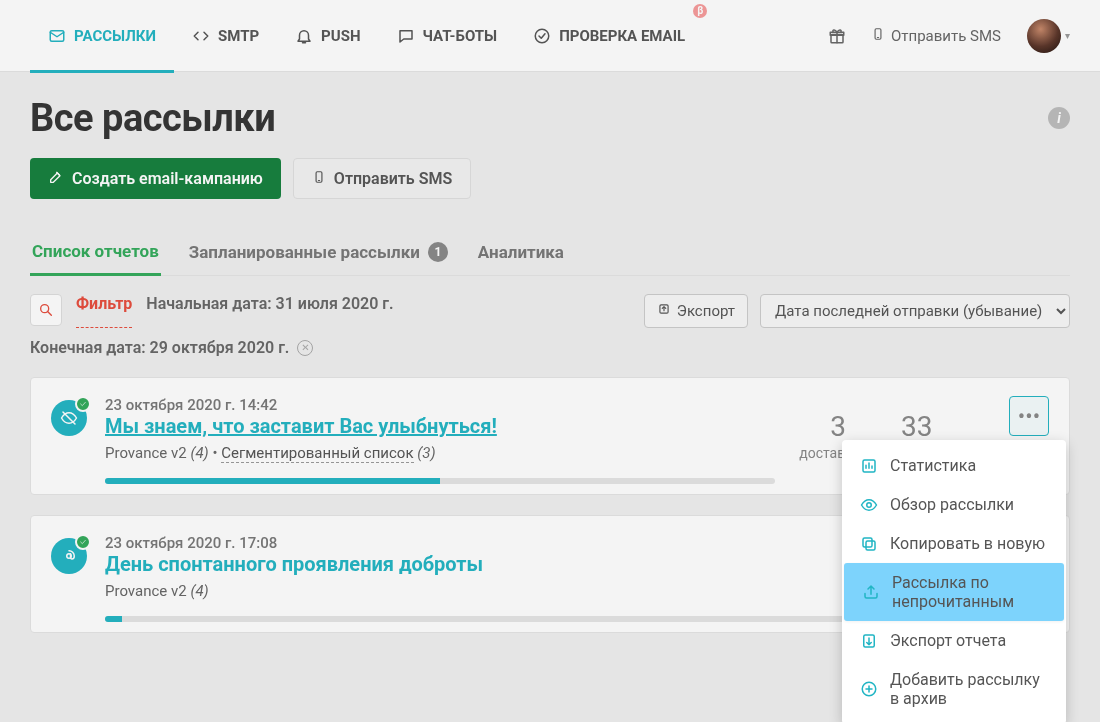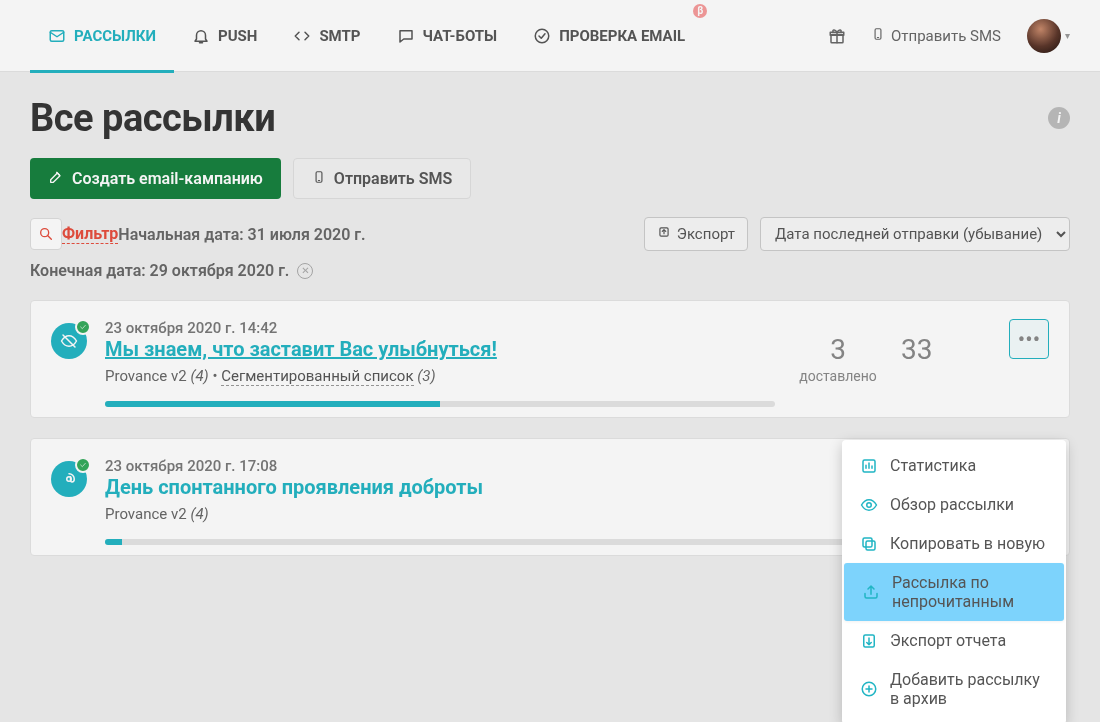--- a/index.html
+++ b/index.html
@@ -29,21 +29,21 @@
 .action-row { display: flex; gap: 12px; margin-top: 18px; }
 .btn { display: flex; align-items: center; gap: 8px; border-radius: 4px; font-size: 16px; font-weight: 600; padding: 10px 18px; cursor: pointer; border: none; }
 .btn-primary { background: #15803d; color: #fff; }
 .btn-light { background: #f3f3f3; color: #555; border: 1px solid #e0e0e0; }
 
 .tabs { display: flex; gap: 26px; margin-top: 34px; border-bottom: 1px solid #e5e5e5; }
 .tab { padding: 8px 2px 12px; font-size: 17px; font-weight: 700; color: #777; cursor: pointer; display: flex; align-items: center; gap: 8px; }
 .tab.active { color: #32ab5b; border-bottom: 3px solid #32ab5b; margin-bottom: -1px; }
 .tab-badge { background: #888; color: #fff; border-radius: 50%; width: 20px; height: 20px; display: inline-flex; align-items: center; justify-content: center; font-size: 12px; }
 
-.filter-row { display: flex; align-items: center; margin-top: 18px; flex-wrap: wrap; }
+.filter-row { display: flex; gap: 14px; margin-top: 18px; flex-wrap: wrap; }
 .filter-icon-btn { width: 32px; height: 32px; border: 1px solid #ddd; border-radius: 4px; display: flex; align-items: center; justify-content: center; background: #fff; color: #e74c3c; cursor: pointer; }
 .filter-label { color: #e74c3c; font-weight: 700; font-size: 16px; border-bottom: 1px dashed #e74c3c; cursor: pointer; }
 .date-text { color: #666; font-size: 16px; font-weight: 600; }
 .filter-right { margin-left: auto; display: flex; gap: 12px; }
 .export-btn { display: flex; align-items: center; gap: 6px; border: 1px solid #ccc; border-radius: 4px; background: #f8f8f8; padding: 6px 12px; color: #555; font-size: 15px; cursor: pointer; }
 .sort-select { border: 1px solid #ccc; border-radius: 4px; background: #f8f8f8; padding: 6px 10px; color: #555; font-size: 15px; min-width: 290px; cursor: pointer; }
 .filter-row2 { display: flex; align-items: center; gap: 8px; margin-top: 10px; }
 .clear-date { width: 16px; height: 16px; border-radius: 50%; border: 1px solid #aaa; display: inline-flex; align-items: center; justify-content: center; font-size: 10px; color: #aaa; cursor: pointer; }
 
 
@@ -91,33 +91,33 @@
         <svg viewBox="0 0 24 24">
           <rect x="3" y="5" width="18" height="14" rx="2"></rect>
           <path d="M3 7l9 6 9-6"></path>
         </svg>
       </span>
     <span>РАССЫЛКИ</span>
   </div>
   <div class="nav-item">
     <span class="nav-icon">
         <svg viewBox="0 0 24 24">
+          <path d="M8 7l-5 5 5 5M16 7l5 5-5 5"></path>
+        </svg>
+      </span>
+    <span>SMTP</span>
+  </div>
+  <div class="nav-item">
+    <span class="nav-icon">
+        <svg viewBox="0 0 24 24">
           <path d="M18 16v-5a6 6 0 10-12 0v5l-2 3h16z"></path>
           <path d="M10 21h4"></path>
         </svg>
       </span>
     <span>PUSH</span>
-  </div>
-  <div class="nav-item">
-    <span class="nav-icon">
-        <svg viewBox="0 0 24 24">
-          <path d="M8 7l-5 5 5 5M16 7l5 5-5 5"></path>
-        </svg>
-      </span>
-    <span>SMTP</span>
   </div>
   <div class="nav-item">
     <span class="nav-icon">
         <svg viewBox="0 0 24 24">
           <path d="M4 5h16v11H9l-5 4z"></path>
         </svg>
       </span>
     <span>ЧАТ-БОТЫ</span>
   </div>
   <div class="nav-item" style="position:relative;">
@@ -169,20 +169,32 @@
     </button>
     <button class="btn btn-light">
       <span><svg viewBox="0 0 24 24" width="14" height="14">
             <rect x="7" y="3" width="10" height="18" rx="2"></rect>
             <path d="M11 18h2"></path>
           </svg></span>
       <span>Отправить SMS</span>
     </button>
   </div>
 
+  <div class="tabs">
+    <div class="tab active">
+        <span>Список отчетов</span>
+      </div>
+    <div class="tab">
+      <span>Запланированные рассылки</span>
+      <span class="tab-badge">1</span>
+    </div>
+    <div class="tab">
+        <span>Аналитика</span>
+      </div>
+  </div>
 
   <div class="filter-row">
     <div class="filter-icon-btn">
       <svg viewBox="0 0 24 24" width="16" height="16">
           <circle cx="10" cy="10" r="6"></circle>
           <path d="M20 20l-6-6"></path>
         </svg>
     </div>
     <span class="filter-label">Фильтр</span>
     <span class="date-text"><span>Начальная дата: </span><span>31 июля 2020 г.</span></span>

